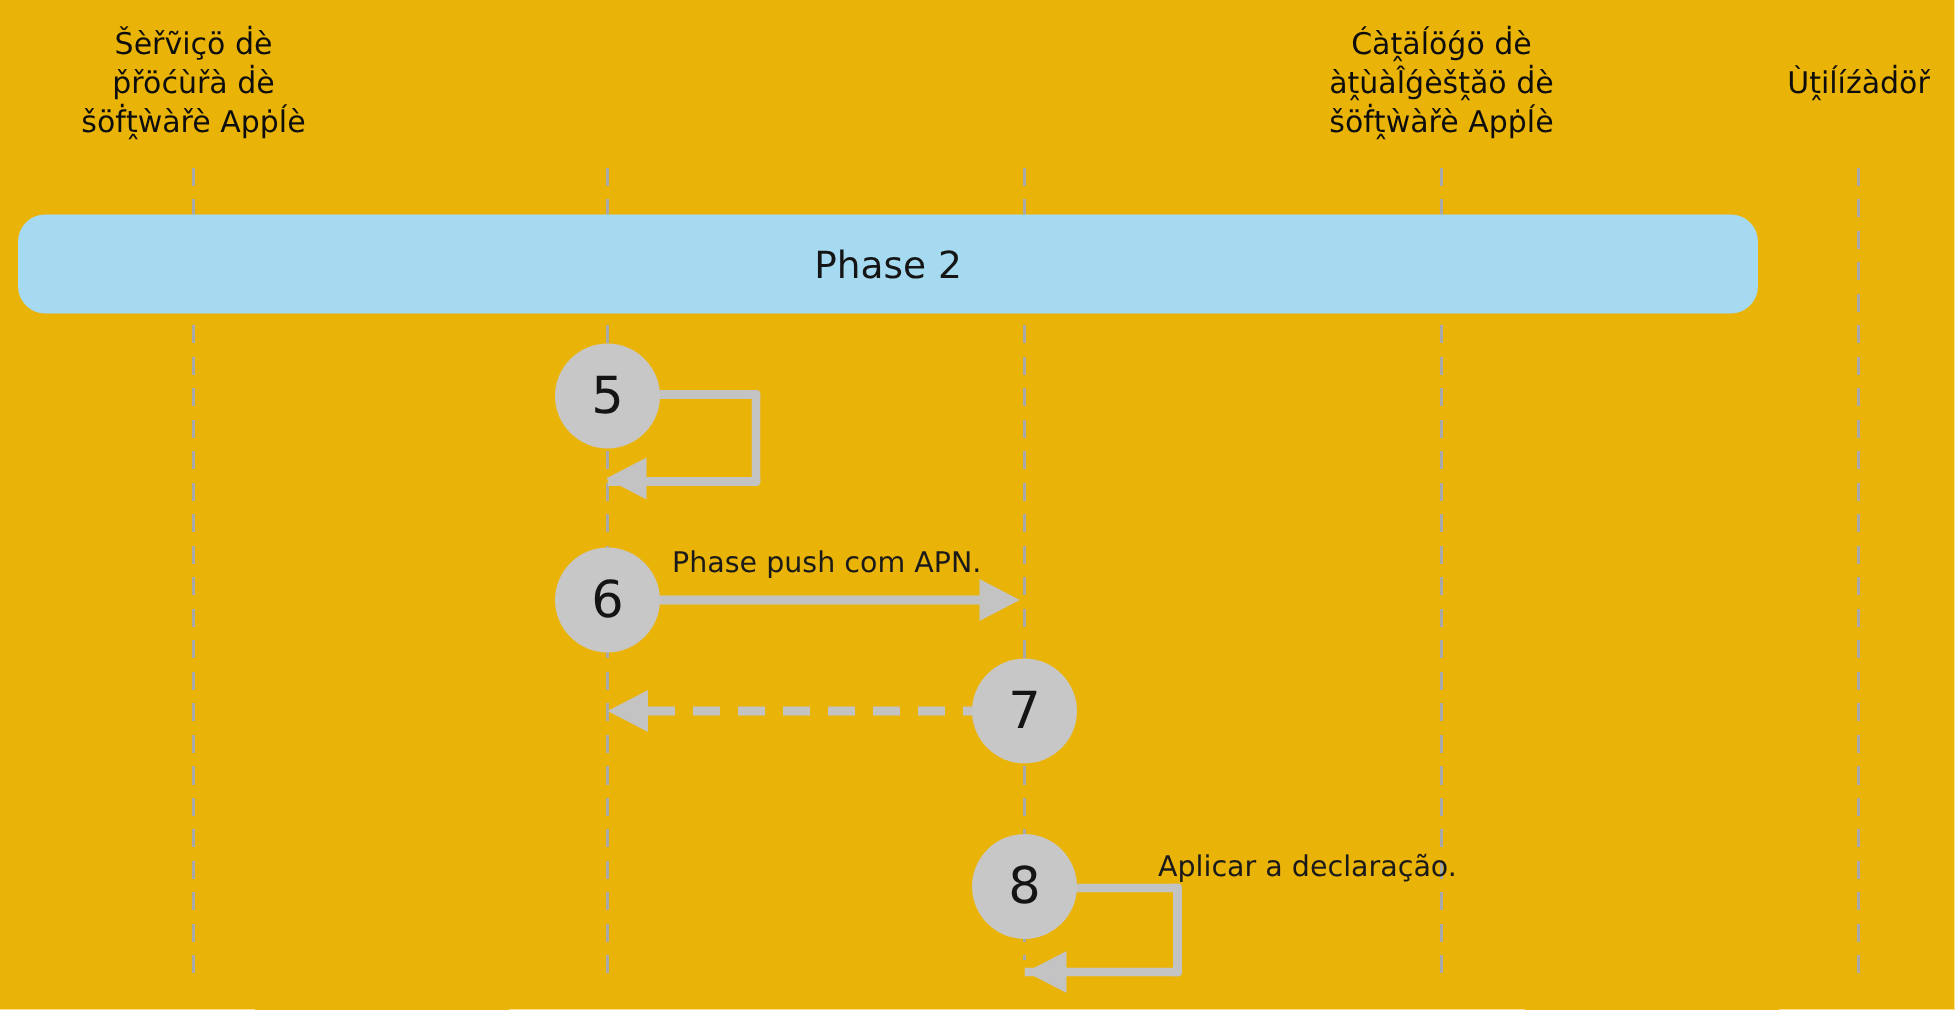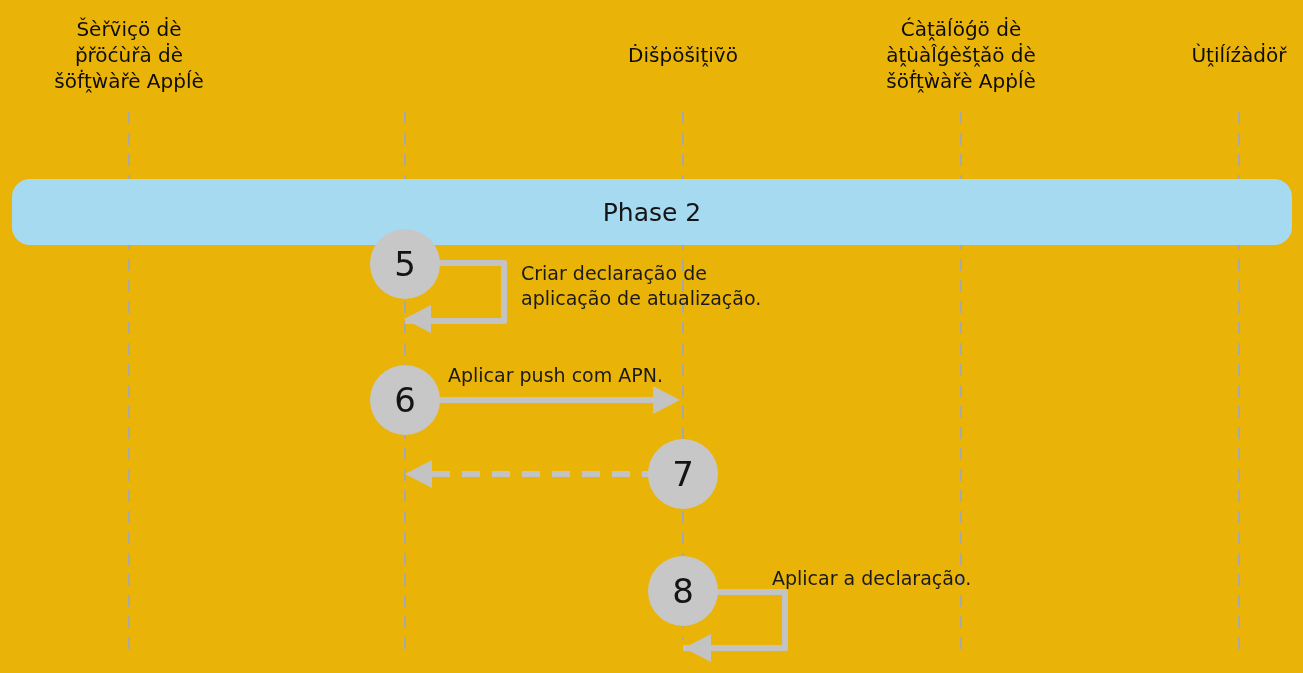--- a/index.html
+++ b/index.html
@@ -23,28 +23,27 @@
     z-index:5;
   }
   .lifeline{
     position:absolute;
     width:2px;
     background:repeating-linear-gradient(to bottom,#a8a8a8 0px,#a8a8a8 12px,transparent 12px,transparent 21px);
     z-index:1;
   }
   .phase-banner{
     position:absolute;
-    left:12px;top:143px;width:1280px;height:66px;
+    left:12px;top:143px;width:1160px;height:66px;
     background:#a6daf0;
     border-radius:18px;
     display:flex;align-items:center;justify-content:center;
     font-size:25px;
     color:#151515;
     z-index:2;
-    margin-top:36px;
   }
   .step-circle{
     position:absolute;
     width:70px;height:70px;border-radius:50%;
     background:#c7c7c7;
     display:flex;align-items:center;justify-content:center;
     font-size:34px;
     color:#141414;
     z-index:4;
   }
@@ -85,50 +84,47 @@
   }
 </style>
 </head>
 <body>
 
 <div id="stage">
 
   <div class="lane-header" style="left:-8px;">Šèřṽiçö ḋè
 p̌řöćùřà ḋè
 šöḟṱẁàřè Apṗĺè</div>
-  <div class="lane-header" style="left:546px;">Ḋišṗöšiṱiṽö</div>
   <div class="lane-header" style="left:824px;">Ćàṱäĺöǵö ḋè
 àṱùàl̂ǵèšṱǎö ḋè
 šöḟṱẁàřè Apṗĺè</div>
   <div class="lane-header" style="left:1102px;">Ùṱiĺíźàḋöř</div>
 
   <div class="lifeline" style="left:128px;top:112px;height:538px;"></div>
   <div class="lifeline" style="left:404px;top:112px;height:538px;"></div>
   <div class="lifeline" style="left:682px;top:112px;height:528px;"></div>
   <div class="lifeline" style="left:960px;top:112px;height:538px;"></div>
   <div class="lifeline" style="left:1238px;top:112px;height:538px;"></div>
 
   <div class="phase-banner">
     <span>Phase 2</span>
   </div>
 
   <div class="loop" style="left:405px;top:260px;width:102px;height:64px;"></div>
   <div class="head-left" style="left:404px;top:305px;"></div>
   <div class="step-circle" style="left:370px;top:229px;">
     <span>5</span>
   </div>
-  <div class="step-label" style="left:521px;top:261px;">Criar declaração de
-aplicação de atualização.</div>
 
   <div class="arrow-line" style="left:405px;top:397px;width:250px;"></div>
   <div class="head-right" style="left:653px;top:386px;"></div>
   <div class="step-circle" style="left:370px;top:365px;">
     <span>6</span>
   </div>
-  <div class="step-label" style="left:448px;top:363px;">Aplicar push com APN.</div>
+  <div class="step-label" style="left:448px;top:363px;">Phase push com APN.</div>
 
   <div class="dashed-line" style="left:432px;top:471px;width:218px;"></div>
   <div class="head-left" style="left:405px;top:460px;"></div>
   <div class="step-circle" style="left:648px;top:439px;">
     <span>7</span>
   </div>
 
   <div class="loop" style="left:683px;top:589px;width:105px;height:62px;"></div>
   <div class="head-left" style="left:684px;top:634px;"></div>
   <div class="step-circle" style="left:648px;top:556px;">

